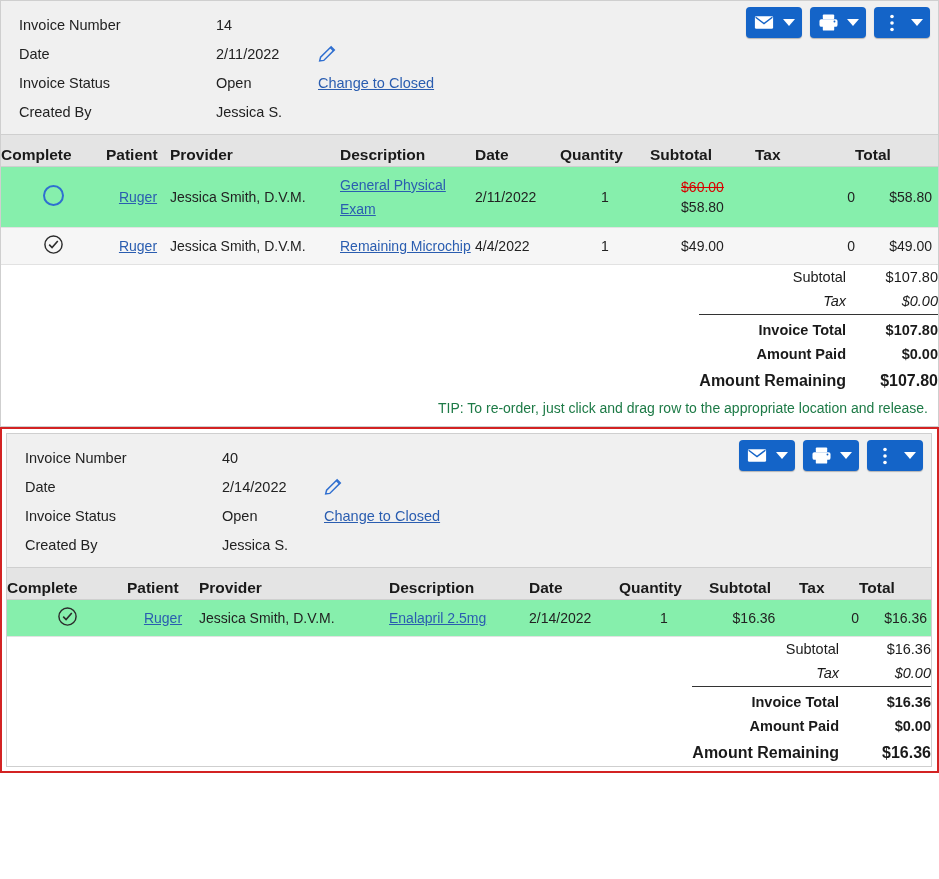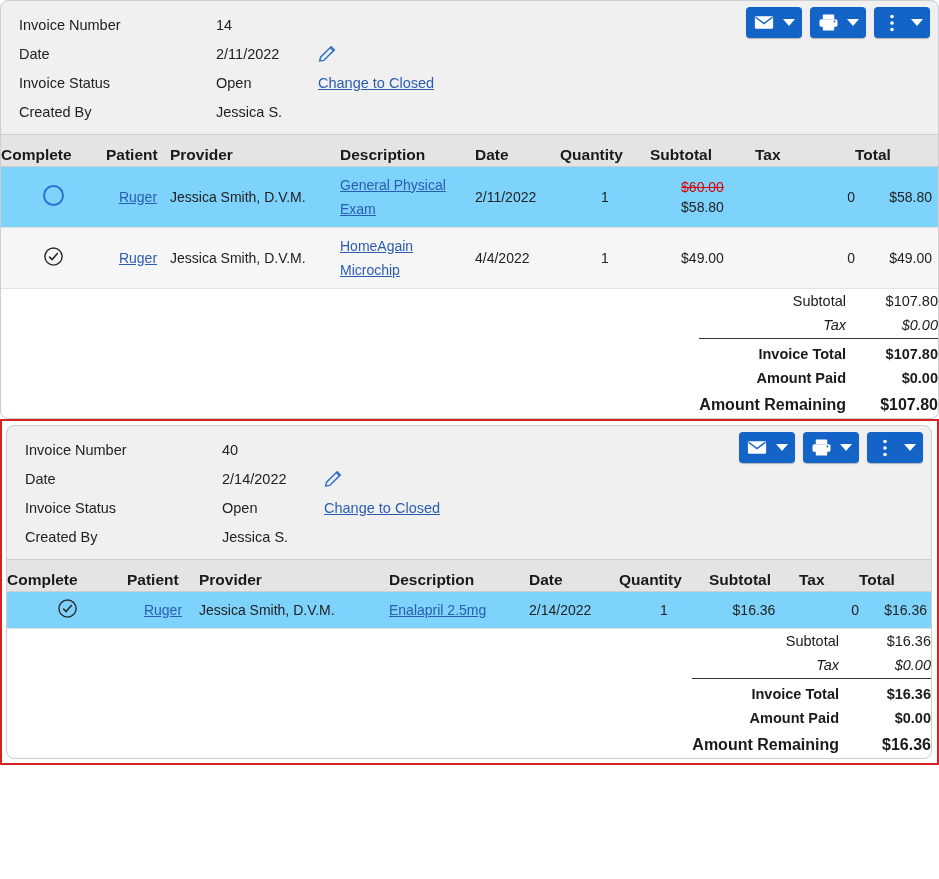--- a/index.html
+++ b/index.html
@@ -14,22 +14,22 @@
 
   
   .invoice-wrap { padding: 0; }
   .invoice-wrap.highlight {
     border: 2px solid #d32323;
     padding: 4px 5px 4px 4px;
     background: #ffffff;
   }
   .invoice-card {
     border: 1px solid #cfcfcf;
-    border-radius: 8px;
-    background: #7dd3fc;
+    border-radius: 0;
+    background: #86efac;
     overflow: hidden;
   }
 
   
   .inv-header {
     background: #f0f0f0;
     position: relative;
     padding: 9px 10px 8px 10px;
     border-bottom: 1px solid #cfcfcf;
   }
@@ -284,21 +284,21 @@
             <td class="c-complete">
               <span class="circle-check">
                 <svg width="21" height="21" viewBox="0 0 22 22" fill="none" stroke="#2b2b2b" stroke-width="1.5">
                     <circle cx="11" cy="11" r="9"></circle>
                     <path d="M6.5 11.2 L9.5 14.2 L15.5 7.4" stroke-width="1.7"></path>
                   </svg>
               </span>
             </td>
             <td class="c-patient"><a class="link">Ruger</a></td>
             <td class="c-provider">Jessica Smith, D.V.M.</td>
-            <td class="c-desc"><a class="link desc-link">HomeAgain Microchip</a></td>
+            <td class="c-desc"><a class="link desc-link">Remaining Microchip</a></td>
             <td class="c-date">4/4/2022</td>
             <td class="c-qty">1</td>
             <td class="c-sub">$49.00</td>
             <td class="c-tax">0</td>
             <td class="c-total">$49.00</td>
           </tr>
         </tbody>
       </table>
 
       <div class="totals">
@@ -321,20 +321,21 @@
             <td class="tot-value">$0.00</td>
           </tr>
           <tr class="t-remaining">
             <td class="tot-label">Amount Remaining</td>
             <td class="tot-value">$107.80</td>
           </tr>
         </tbody>
           </table>
       </div>
 
+      <div class="tip">TIP: To re-order, just click and drag row to the appropriate location and release.</div>
     </div>
   </div>
 
   <div class="invoice-wrap highlight">
     <div class="invoice-card">
 
       <div class="inv-header">
         <div class="meta-row">
           <div class="meta-label">Invoice Number</div>
           <div class="meta-value">40</div>

